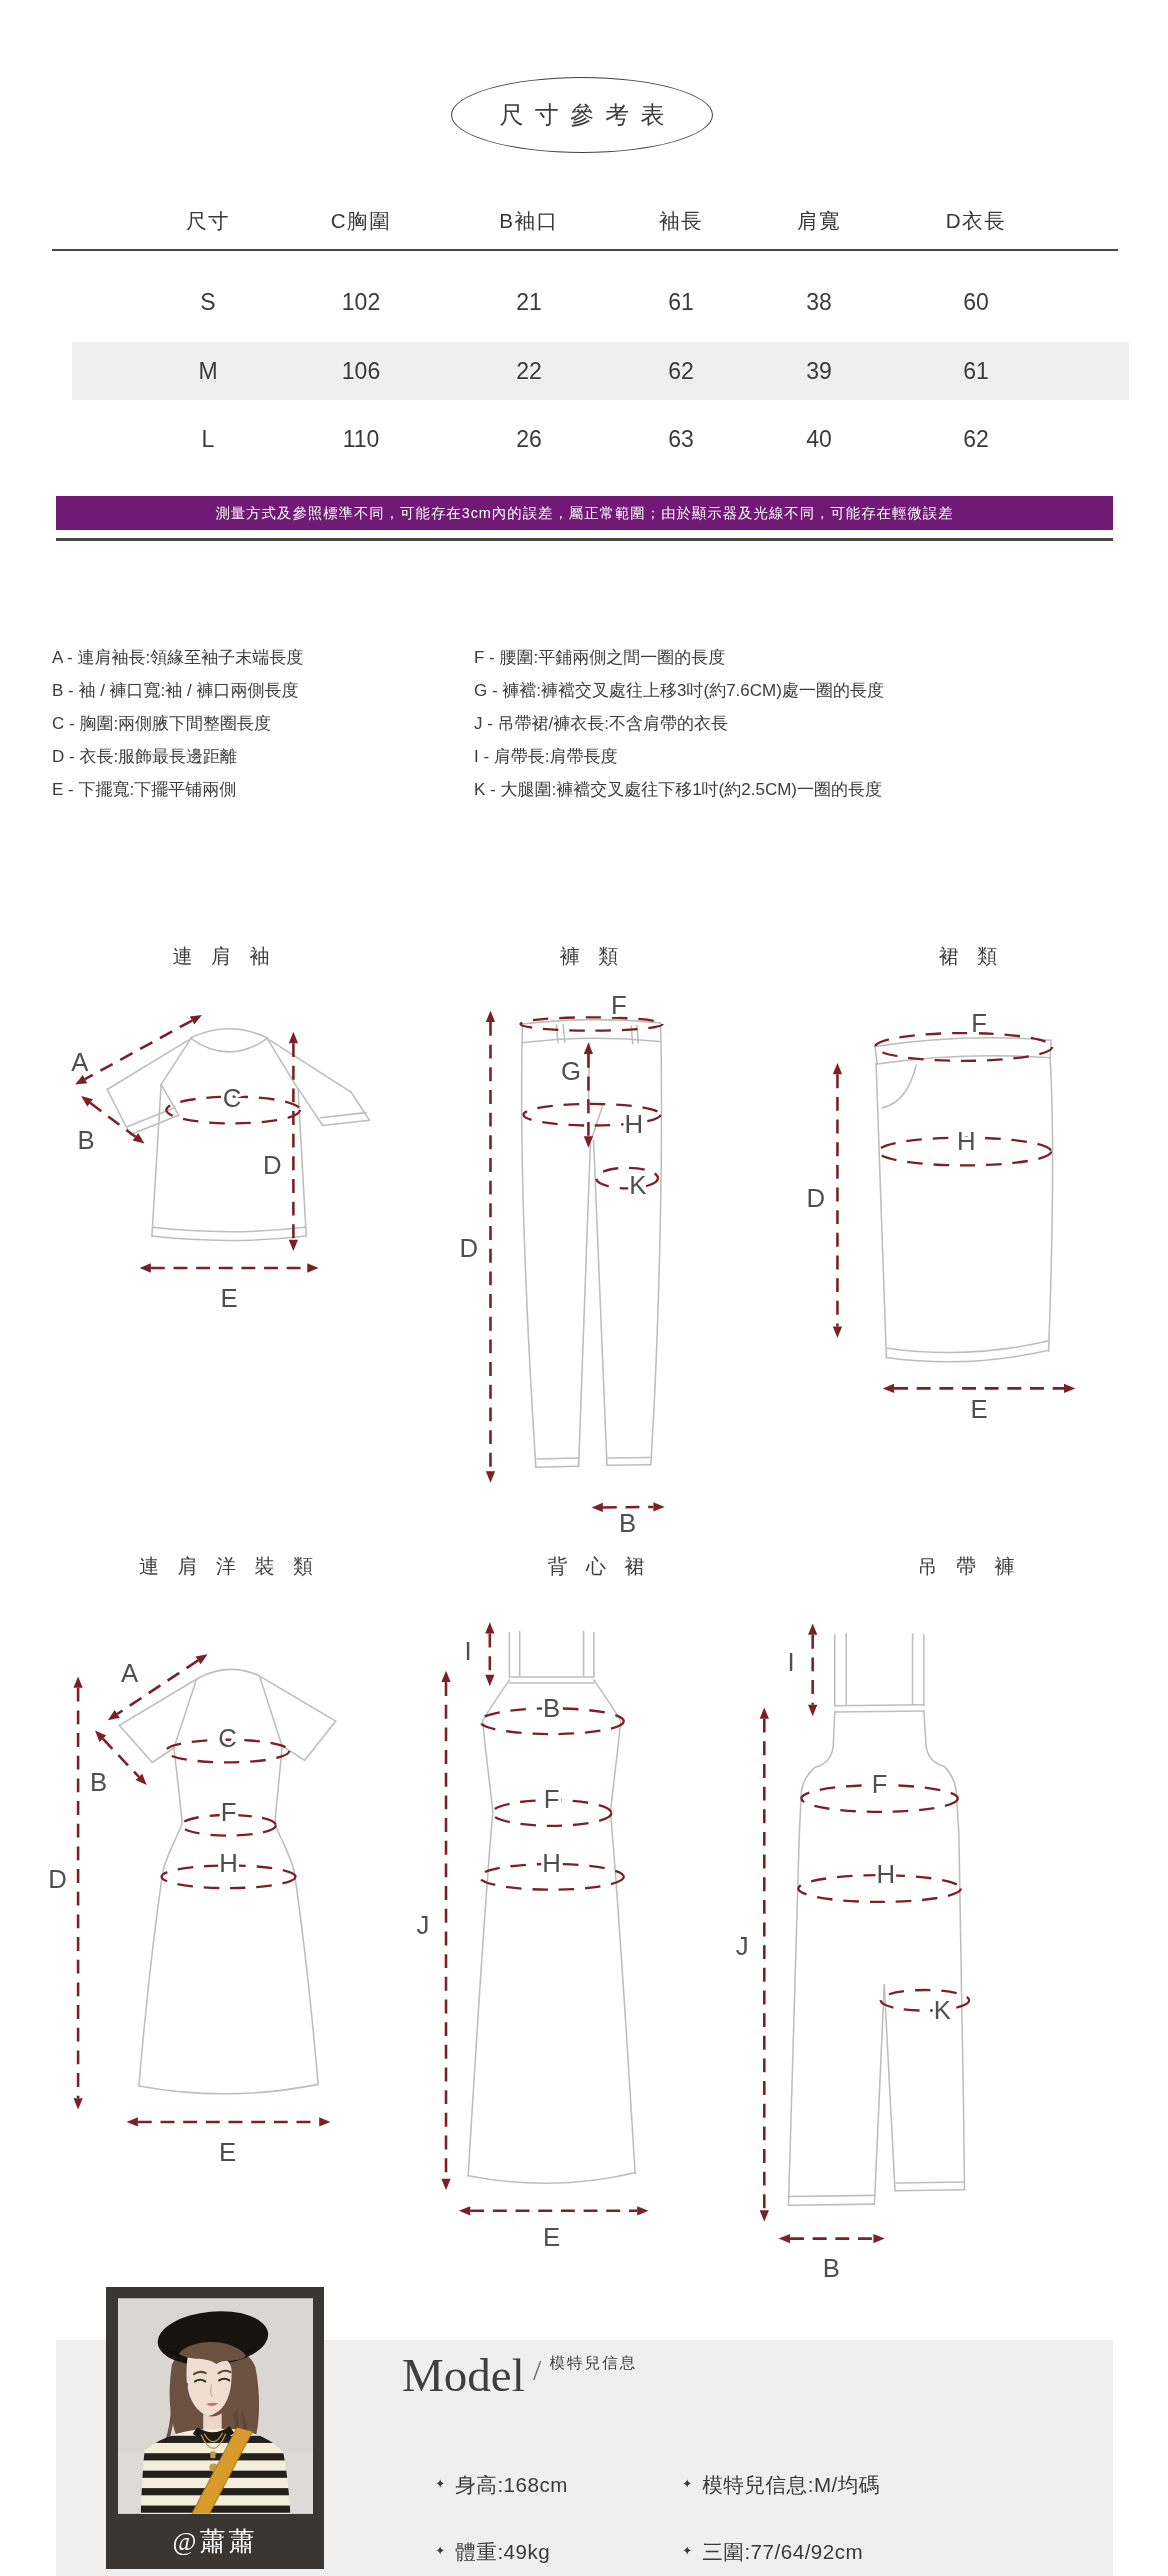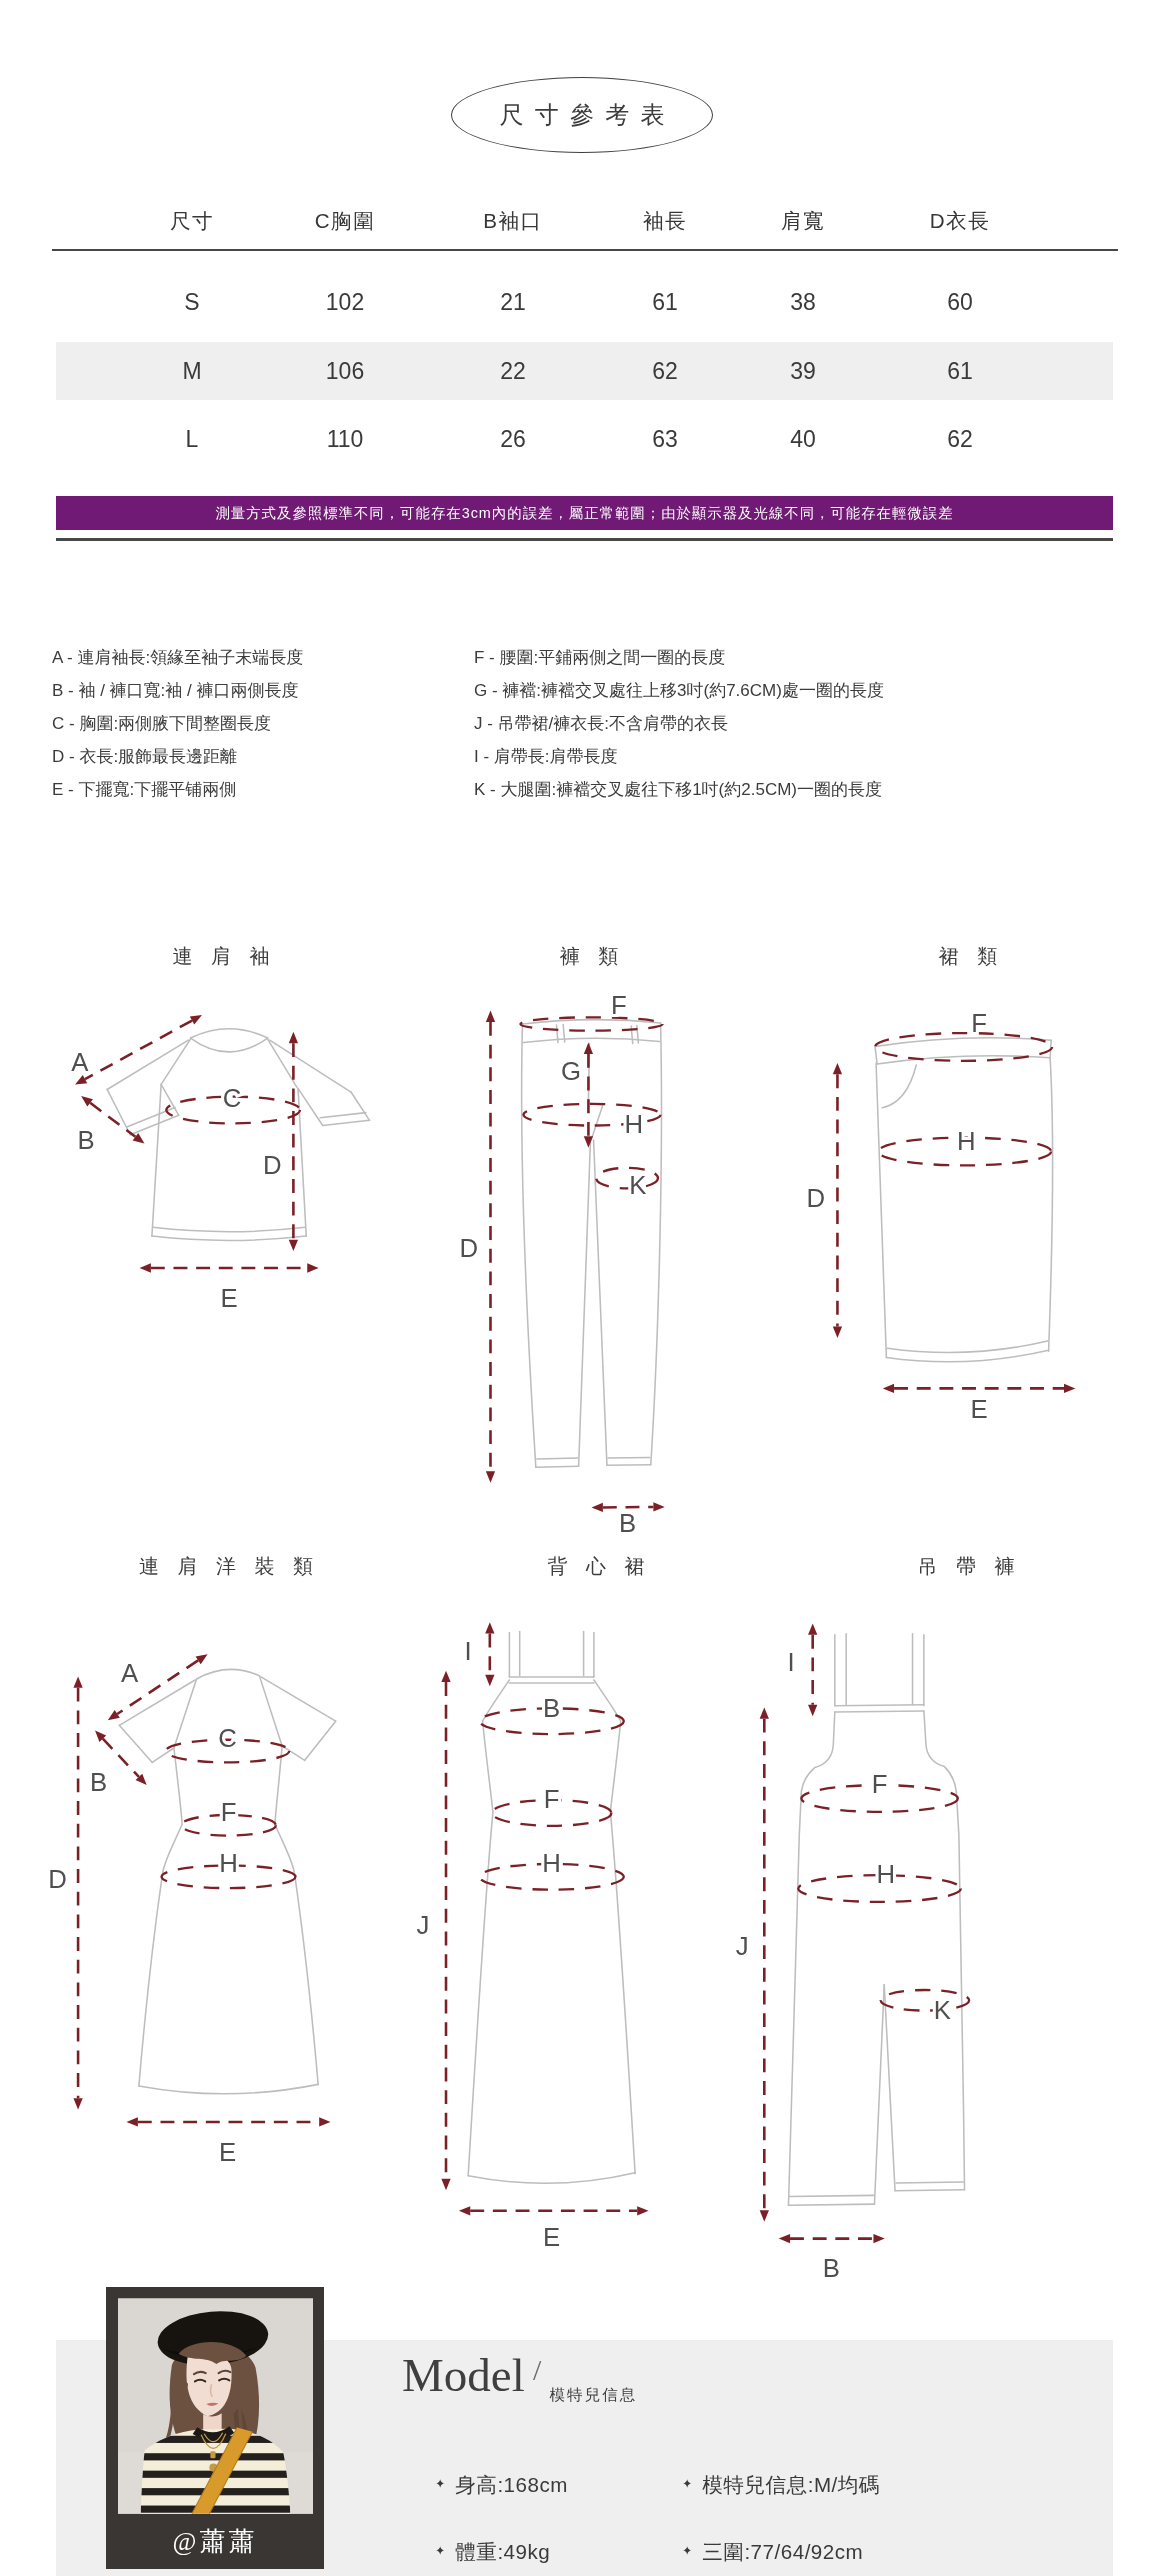--- a/index.html
+++ b/index.html
@@ -3,21 +3,21 @@
 <meta charset="utf-8">
 <style>
   html,body{margin:0;padding:0;background:#ffffff;}
   #page{position:relative;width:1168px;height:2672px;background:#ffffff;overflow:hidden;
         font-family:"Liberation Sans","DejaVu Sans",sans-serif;color:#3a3a3a;}
   
   .oval{position:absolute;left:451px;top:77px;width:260px;height:74px;border:1.5px solid #3f3f3f;
         border-radius:50%;display:flex;align-items:center;justify-content:center;}
   .oval span{font-size:24px;letter-spacing:11.3px;text-indent:11.3px;color:#3c3c3c;white-space:nowrap;}
   
-  .trow{position:absolute;left:56px;width:1057px;text-decoration:underline;}
+  .trow{position:absolute;left:72px;width:1057px;text-decoration:underline;}
   .tcell{position:absolute;top:50%;transform:translate(-50%,-50%);white-space:nowrap;}
   .thead-row{top:205px;height:31px;font-size:20.6px;letter-spacing:1.5px;color:#373737;}
   .r-s{top:286px;height:31px;font-size:23px;}
   .r-m{top:342px;height:58px;font-size:23px;background:#efefef;}
   .r-l{top:423px;height:31px;font-size:23px;}
   .c0{left:136px;} .c1{left:289px;} .c2{left:457px;} .c3{left:609px;} .c4{left:747px;} .c5{left:904px;}
   .rule{position:absolute;background:#474747;}
   .banner{position:absolute;left:56px;top:496px;width:1057px;height:34px;background:#701a75;color:#ffffff;
           display:flex;align-items:center;justify-content:center;font-size:14.4px;letter-spacing:1px;white-space:nowrap;}
   
@@ -38,21 +38,21 @@
   
   .model-band{position:absolute;left:56px;top:2340px;width:1057px;height:259px;background:#efefef;}
   .photo-frame{position:absolute;left:106px;top:2287px;width:218px;height:282px;background:#3a3633;
                display:flex;flex-direction:column;align-items:center;}
   .photo-frame svg{margin-top:11.3px;display:block;}
   .caption{flex:1;display:flex;align-items:center;color:#ffffff;font-size:26px;letter-spacing:3.1px;
            font-family:"Liberation Serif","DejaVu Serif",serif;white-space:nowrap;}
   .heading{position:absolute;left:402px;top:2353px;display:flex;align-items:flex-start;}
   .mh{font-family:"Liberation Serif","DejaVu Serif",serif;font-size:47px;line-height:0.95;color:#3f3f3f;}
   .msl{font-size:30px;color:#6a6a6a;margin:0 8.2px 2.1px 8.2px;font-family:"Liberation Serif",serif;font-weight:300;}
-  .msub{font-size:15.5px;letter-spacing:2.1px;margin-bottom:6.2px;color:#3f3f3f;white-space:nowrap;margin-top:32px;}
+  .msub{font-size:15.5px;letter-spacing:2.1px;margin-bottom:6.2px;color:#3f3f3f;white-space:nowrap;}
   .stats{position:absolute;left:435px;top:2451px;display:grid;grid-template-columns:247px 392px;grid-auto-rows:67px;}
   .stat{display:flex;align-items:center;font-size:20.6px;letter-spacing:0.5px;color:#3a3a3a;white-space:nowrap;}
   .bullet{font-size:12.4px;margin-right:9.3px;transform:translateY(-1.5px);}
   .hairline{stroke:#6d5140;stroke-width:7;fill:none;stroke-linecap:round;}
   .feat{stroke:#5b463a;stroke-width:4;fill:none;stroke-linecap:round;}
   .eye{stroke:#35291f;stroke-width:4;fill:none;stroke-linecap:round;}
   .chain{stroke:#c49a45;stroke-width:2.5;fill:none;}
 </style>
 </head>
 <body>

